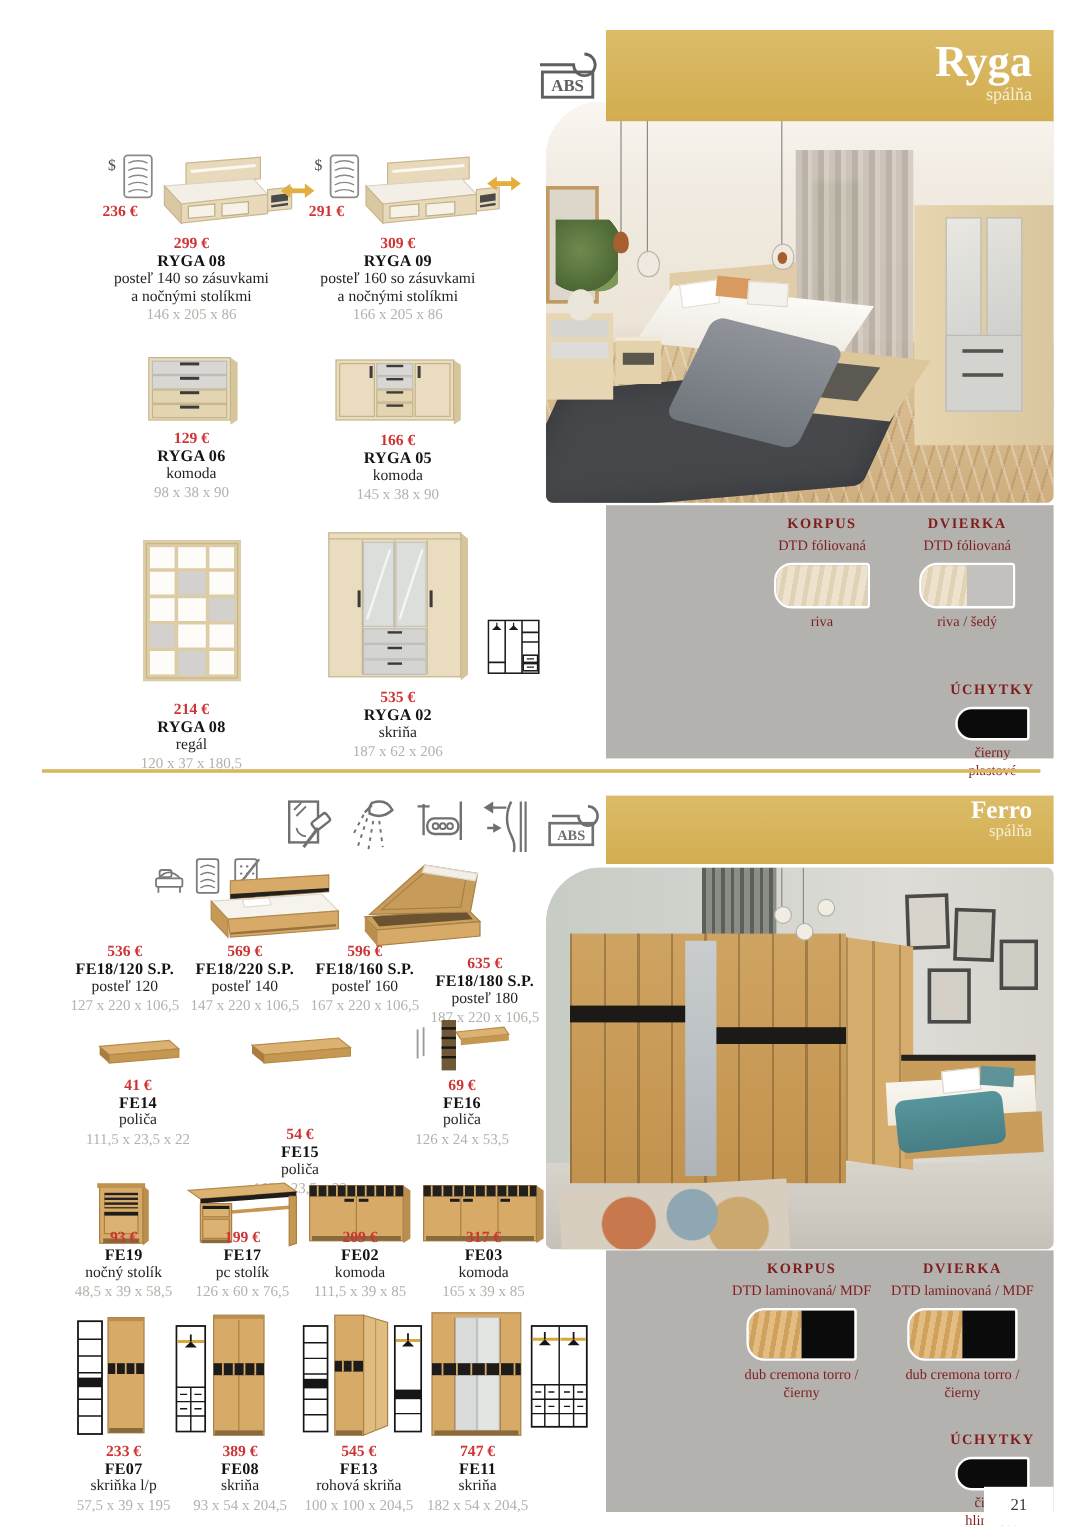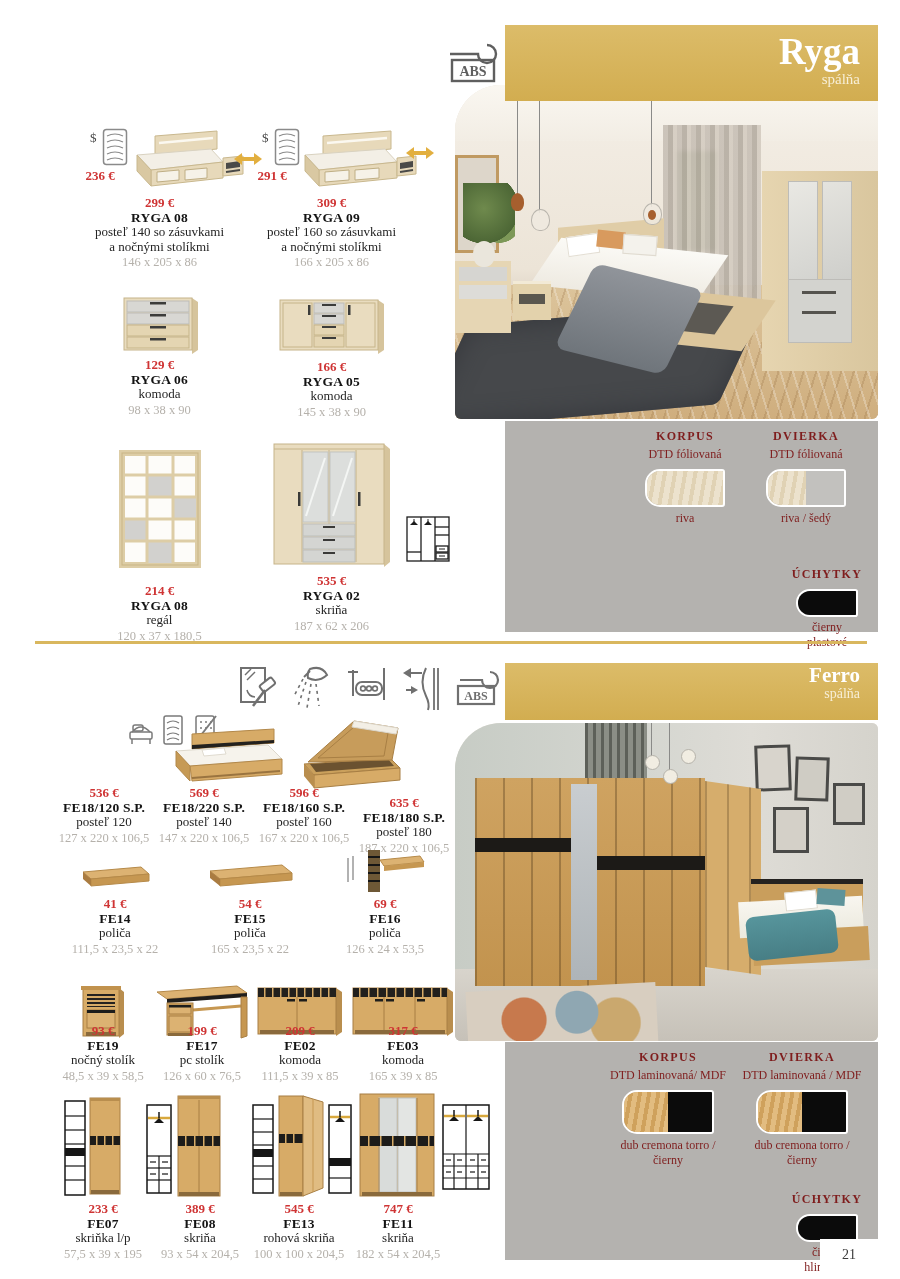--- a/index.html
+++ b/index.html
@@ -514,21 +514,21 @@
     <polygon points="36,12 76,8 80,14 40,18" fill="#dcb272" stroke="#b68a49"></polygon>
     <polygon points="40,18 80,14 80,19 40,23" fill="#c69751"></polygon>
   </svg>
 
   <div class="tcol" style="left:63px;top:897px;width:104px;">
     <div class="price">41 €</div>
     <div class="code">FE14</div>
     <div class="desc">poliča</div>
     <div class="dims">111,5 x 23,5 x 22</div>
   </div>
-  <div class="tcol" style="left:198px;top:897px;width:104px;">
+  <div class="tcol" style="left:198px;top:938px;width:104px;">
     <div class="price">54 €</div>
     <div class="code">FE15</div>
     <div class="desc">poliča</div>
     <div class="dims">165 x 23,5 x 22</div>
   </div>
   <div class="tcol" style="left:333px;top:897px;width:104px;">
     <div class="price">69 €</div>
     <div class="code">FE16</div>
     <div class="desc">poliča</div>
     <div class="dims">126 x 24 x 53,5</div>

